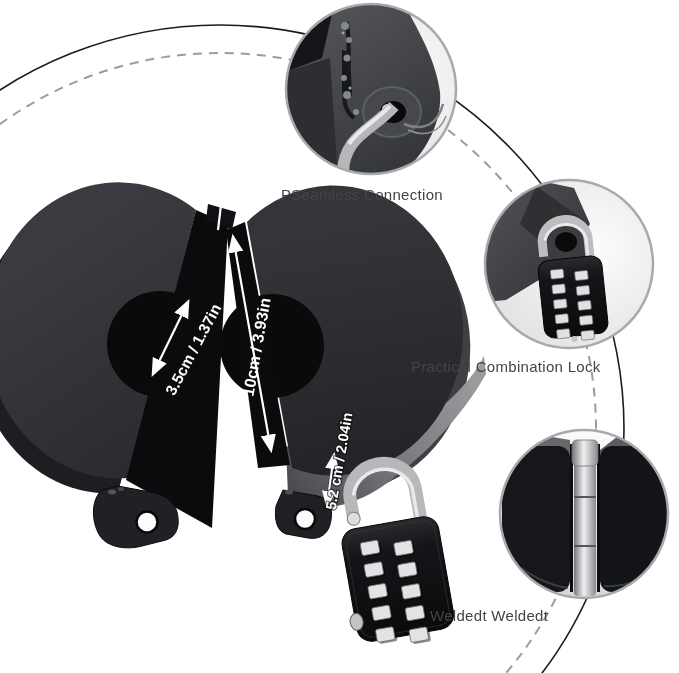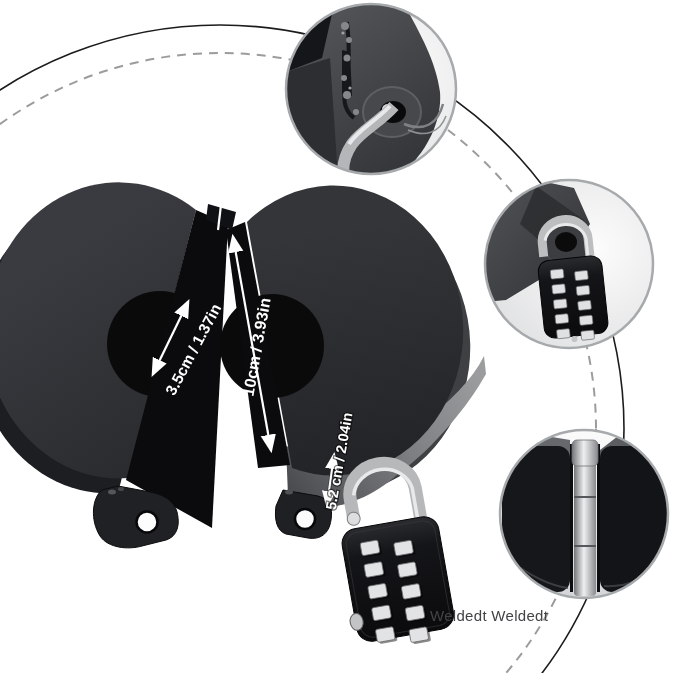--- a/index.html
+++ b/index.html
@@ -223,15 +223,17 @@
       <rect x="574" y="442" width="22" height="154" rx="4" fill="url(#gPin)"></rect>
       <rect x="572" y="440" width="26" height="26" rx="5" fill="url(#gPin)" stroke="#6f7173" stroke-width="0.8"></rect>
       <line x1="574" y1="497" x2="596" y2="497" stroke="#55575a" stroke-width="2"></line>
       <line x1="574" y1="546" x2="596" y2="546" stroke="#55575a" stroke-width="2"></line>
     </g>
     <circle cx="584" cy="514" r="84" fill="none" stroke="#a7aaac" stroke-width="2.5"></circle>
   </g>
 </svg>
 
 
+<div class="caption cap-seamless">PSeamless Connection</div>
+<div class="caption cap-combination">Practical Combination Lock</div>
 <div class="caption cap-welded">Weldedt Weldedt</div>
 
 </div>
 
 </body></html>

